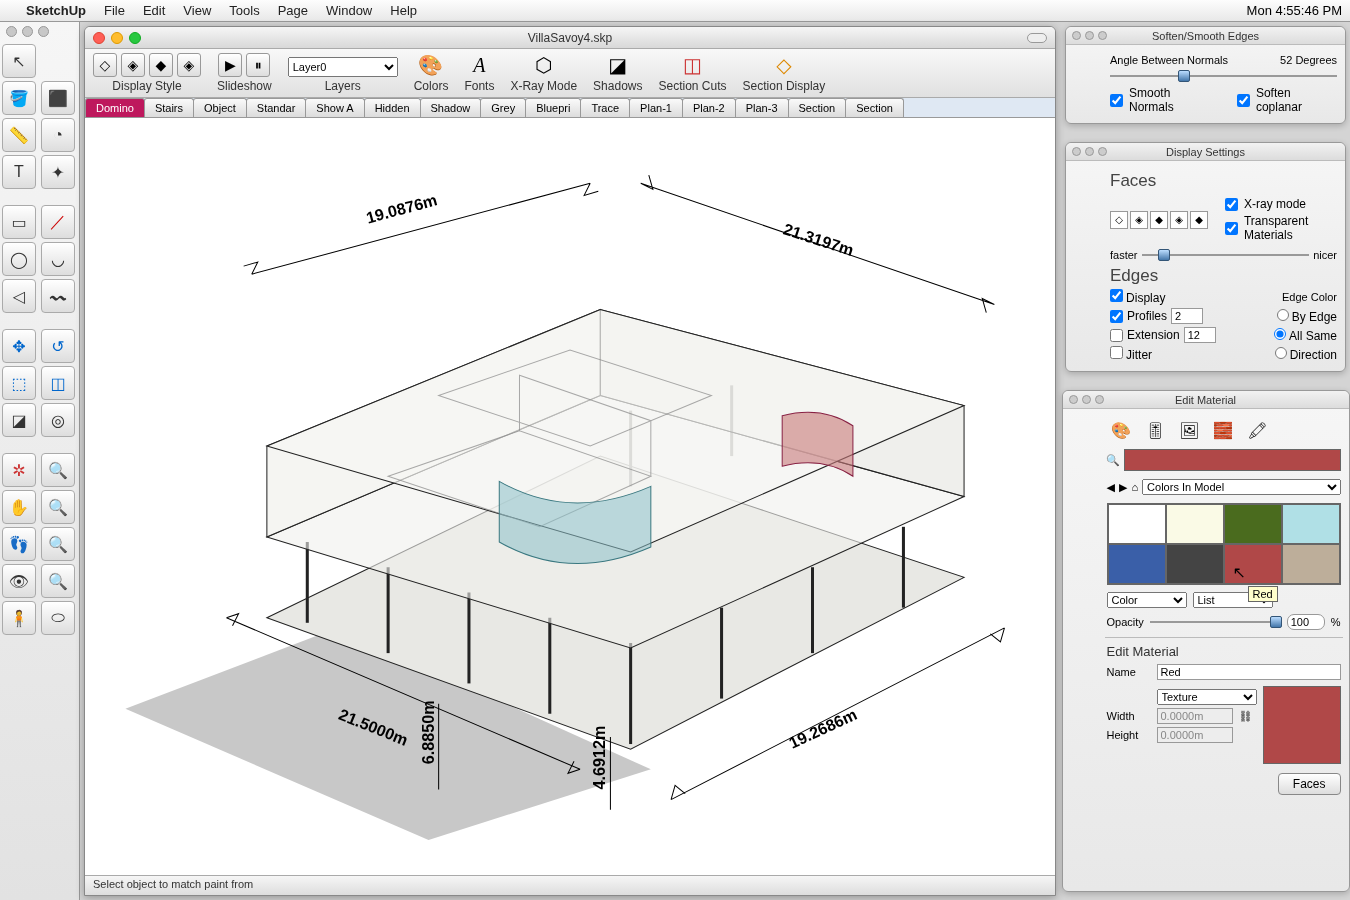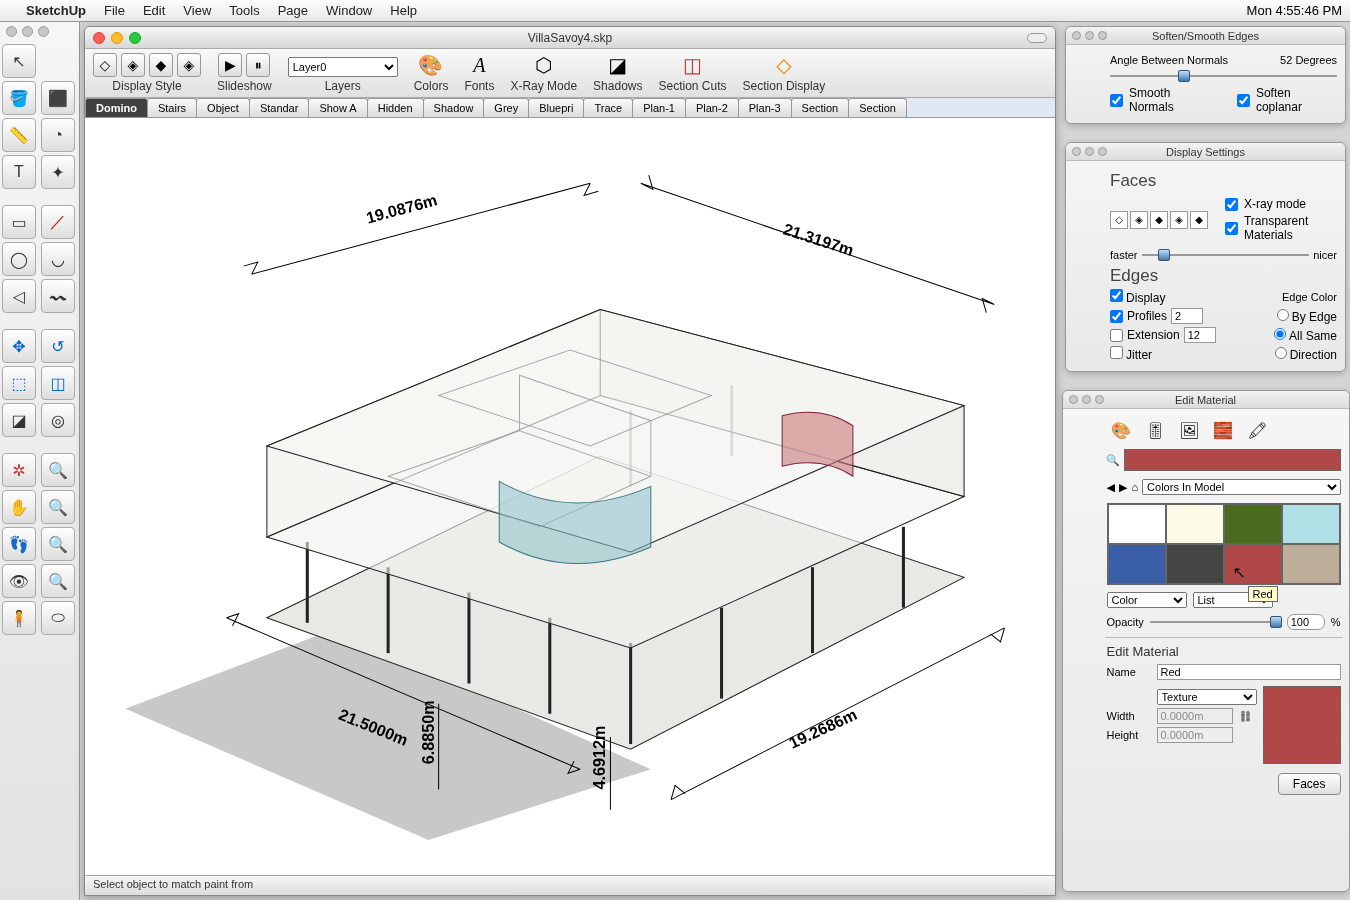--- a/index.html
+++ b/index.html
@@ -35,21 +35,21 @@
 .toolbar { background: linear-gradient(#f8f8f8,#e0e0e0); border-bottom: 1px solid #aaa; padding: 4px 8px; display:flex; gap:16px; align-items:flex-end;}
 .toolbar .group { display:flex; flex-direction:column; align-items:center; gap:2px;}
 .toolbar .icons { display:flex; gap:4px; align-items:center;}
 .toolbar .iconbtn { width:24px; height:24px; border:1px solid #999; border-radius:3px; background:linear-gradient(#fff,#ddd); display:flex;align-items:center;justify-content:center;font-size:14px;}
 .toolbar .label { font-size:12px; color:#333; }
 .toolbar select { font-size:11px; height:20px; width:110px;}
 .toolbar .big { font-size:20px; }
 
 .scenetabs { display:flex; background:#dfe8f3; border-bottom:1px solid #999;}
 .scenetabs .tab { padding:3px 10px; border:1px solid #999; border-bottom:none; background:linear-gradient(#fafafa,#dcdcdc); font-size:11px; margin-right:-1px; border-radius:3px 3px 0 0;}
-.scenetabs .tab.active { background:#404040; color:#fff; font-weight:bold;}
+.scenetabs .tab.active { background:#be185d; color:#fff; font-weight:normal;}
 
 .canvas { flex:1; background:#fff; position:relative; overflow:hidden;}
 .canvas svg { width:100%; height:100%; }
 .watermark { position:absolute; top:20px; right:30px; text-align:center; color:#bbb; font-size:11px;}
 .watermark .big{font-size:18px; letter-spacing:2px;}
 
 .statusbar { height:20px; background:linear-gradient(#f6f6f6,#ddd); border-top:1px solid #aaa; padding:2px 8px; font-size:11px; color:#333;}
 
 
 .rightcol { width: 290px; display:flex; flex-direction:column; gap:14px; padding:4px 4px 4px 5px;align-items:center;}

